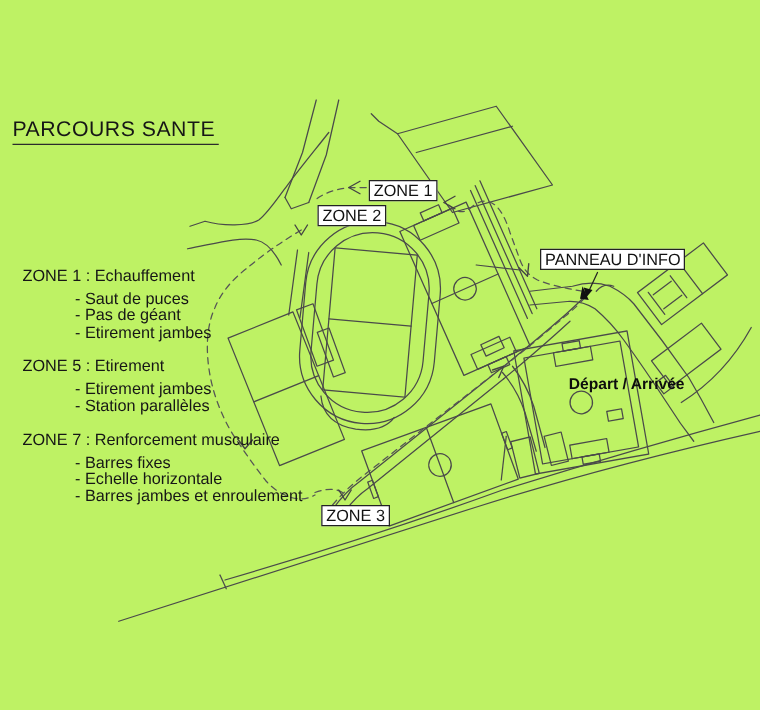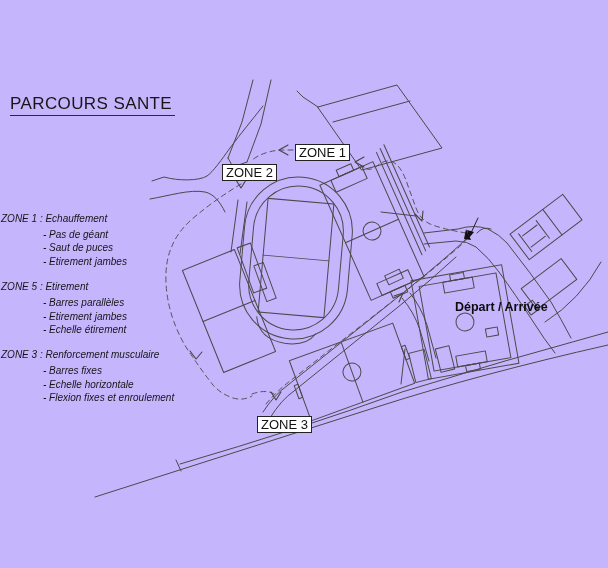--- a/index.html
+++ b/index.html
@@ -1,26 +1,26 @@
 <!DOCTYPE html>
 <html><head>
 <meta charset="utf-8">
 <style>
   html,body{margin:0;padding:0;background:#fff;}
   #stage{
-    position:relative;width:608px;height:568px;background:#c4b5fd;overflow:hidden;
+    position:relative;width:608px;height:568px;background:#bef264;overflow:hidden;
     font-family:"Liberation Sans", sans-serif;color:#111;
     border-bottom:1px solid #c9c9c9;
   }
   #map-svg{position:absolute;left:0;top:0;}
   .page-title{
     position:absolute;left:10px;top:94px;font-size:17px;letter-spacing:.4px;
     color:#161616;border-bottom:1.2px solid #2b2b2b;padding:0 3px 1px 0;
   }
-  .legend{position:absolute;left:1px;top:213px;font-size:10px;color:#161616;width:240px;font-style:italic;}
+  .legend{position:absolute;left:18px;top:213px;font-size:13px;color:#161616;width:240px;}
   .legend .section{margin:0 0 13px 0;}
   .legend .hdr{margin:0 0 4px 0;white-space:nowrap;}
   .legend .item{margin:0 0 0 42px;line-height:13.4px;white-space:nowrap;}
   .map-label{
     position:absolute;font-size:13px;line-height:15px;padding:0 3px;
     border:1px solid #222;background:#fff;color:#111;white-space:nowrap;
   }
   .map-text-bold{
     position:absolute;font-size:12.5px;font-weight:bold;color:#0d0d0d;white-space:nowrap;margin-top:44px;
   }
@@ -175,37 +175,37 @@
         <polygon points="469,238 467,230 474,232" fill="#111" stroke="none"></polygon>
       </g>
     </g>
   </svg>
 
   <div class="page-title">PARCOURS SANTE</div>
 
   <div class="legend">
     <div class="section">
       <p class="hdr">ZONE 1 : Echauffement</p>
+      <p class="item">- Saut de puces</p>
       <p class="item">- Pas de géant</p>
-      <p class="item">- Saut de puces</p>
       <p class="item">- Etirement jambes</p>
     </div>
     <div class="section">
       <p class="hdr">ZONE 5 : Etirement</p>
-      <p class="item">- Barres parallèles</p>
       <p class="item">- Etirement jambes</p>
-      <p class="item">- Echelle étirement</p>
+      <p class="item">- Station parallèles</p>
     </div>
     <div class="section">
-      <p class="hdr">ZONE 3 : Renforcement musculaire</p>
+      <p class="hdr">ZONE 7 : Renforcement musculaire</p>
       <p class="item">- Barres fixes</p>
       <p class="item">- Echelle horizontale</p>
-      <p class="item">- Flexion fixes et enroulement</p>
+      <p class="item">- Barres jambes et enroulement</p>
     </div>
   </div>
 
   <div class="map-label" style="left:295px;top:144px;text-align:center;">ZONE 1</div>
-  <div class="map-label" style="left:222px;top:164px;">ZONE 2</div>
-  <div class="map-label" style="left:257px;top:416px;">ZONE 3</div>
+  <div class="map-label" style="left:254px;top:164px;">ZONE 2</div>
+  <div class="map-label" style="left:257px;top:404px;">ZONE 3</div>
+  <div class="map-label" style="left:432px;top:199px;">PANNEAU D'INFO</div>
 
   <div class="map-text-bold" style="left:455px;top:256px;">Départ / Arrivée</div>
 
 </div>
 
 </body></html>

